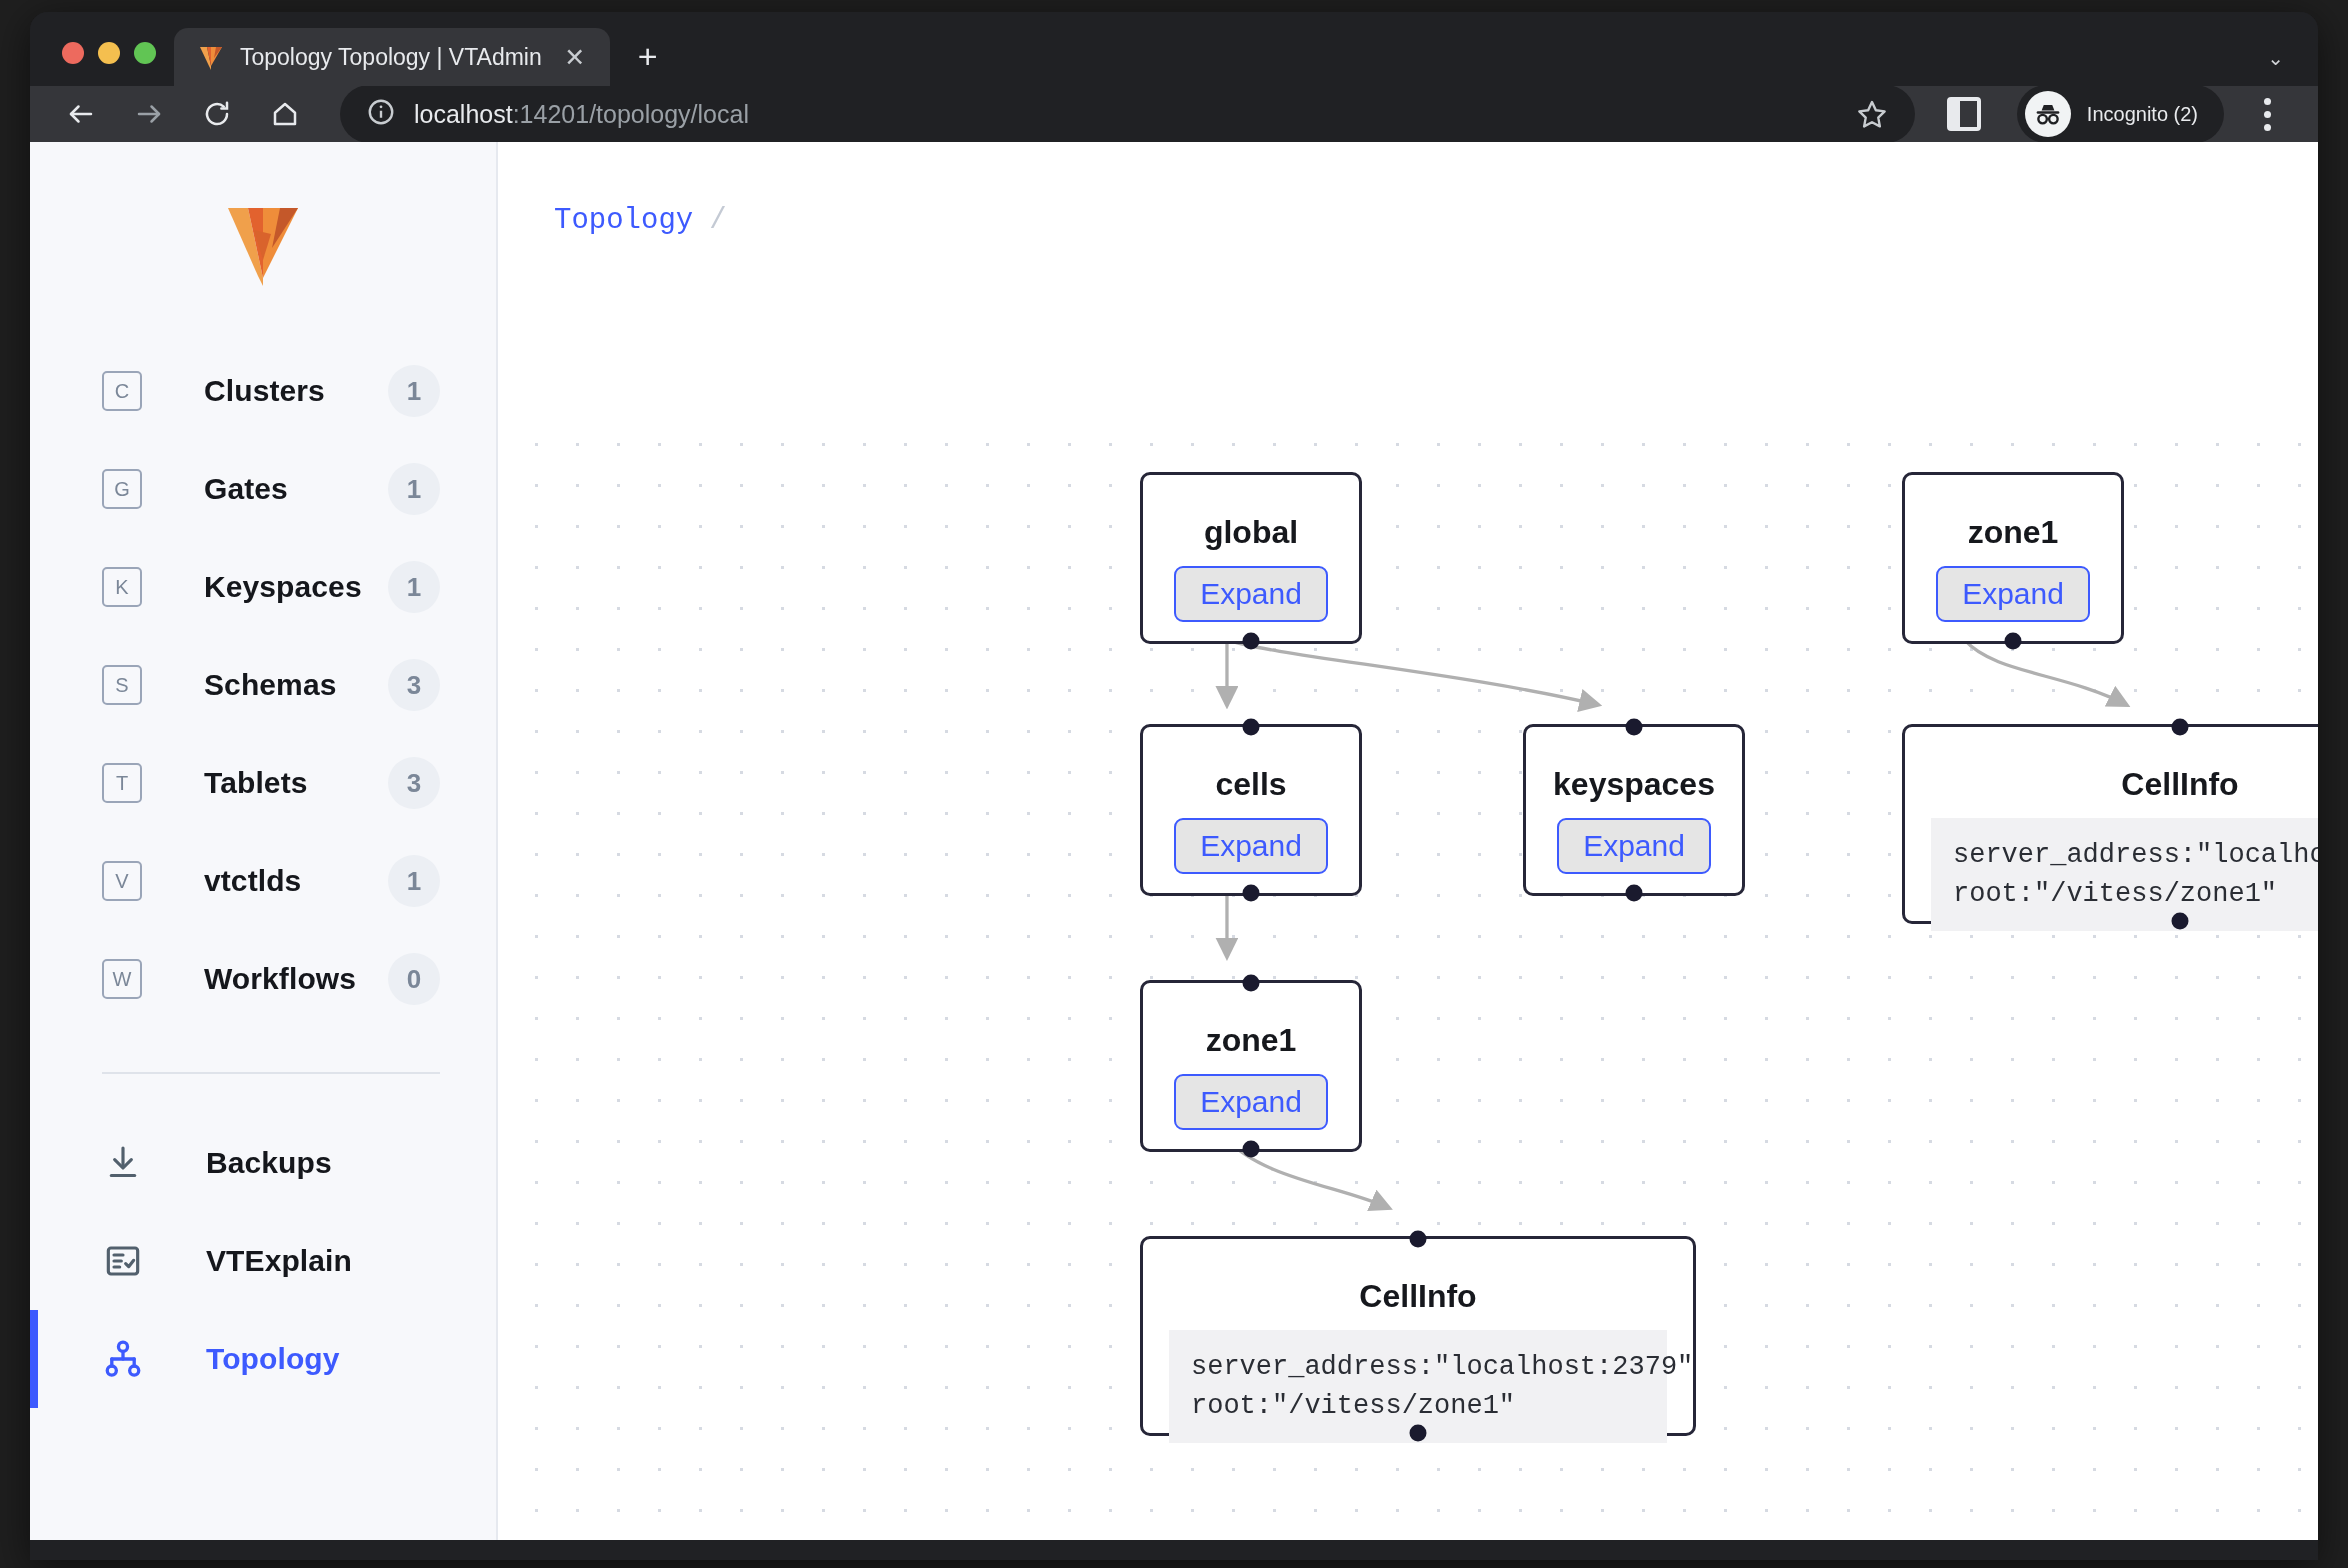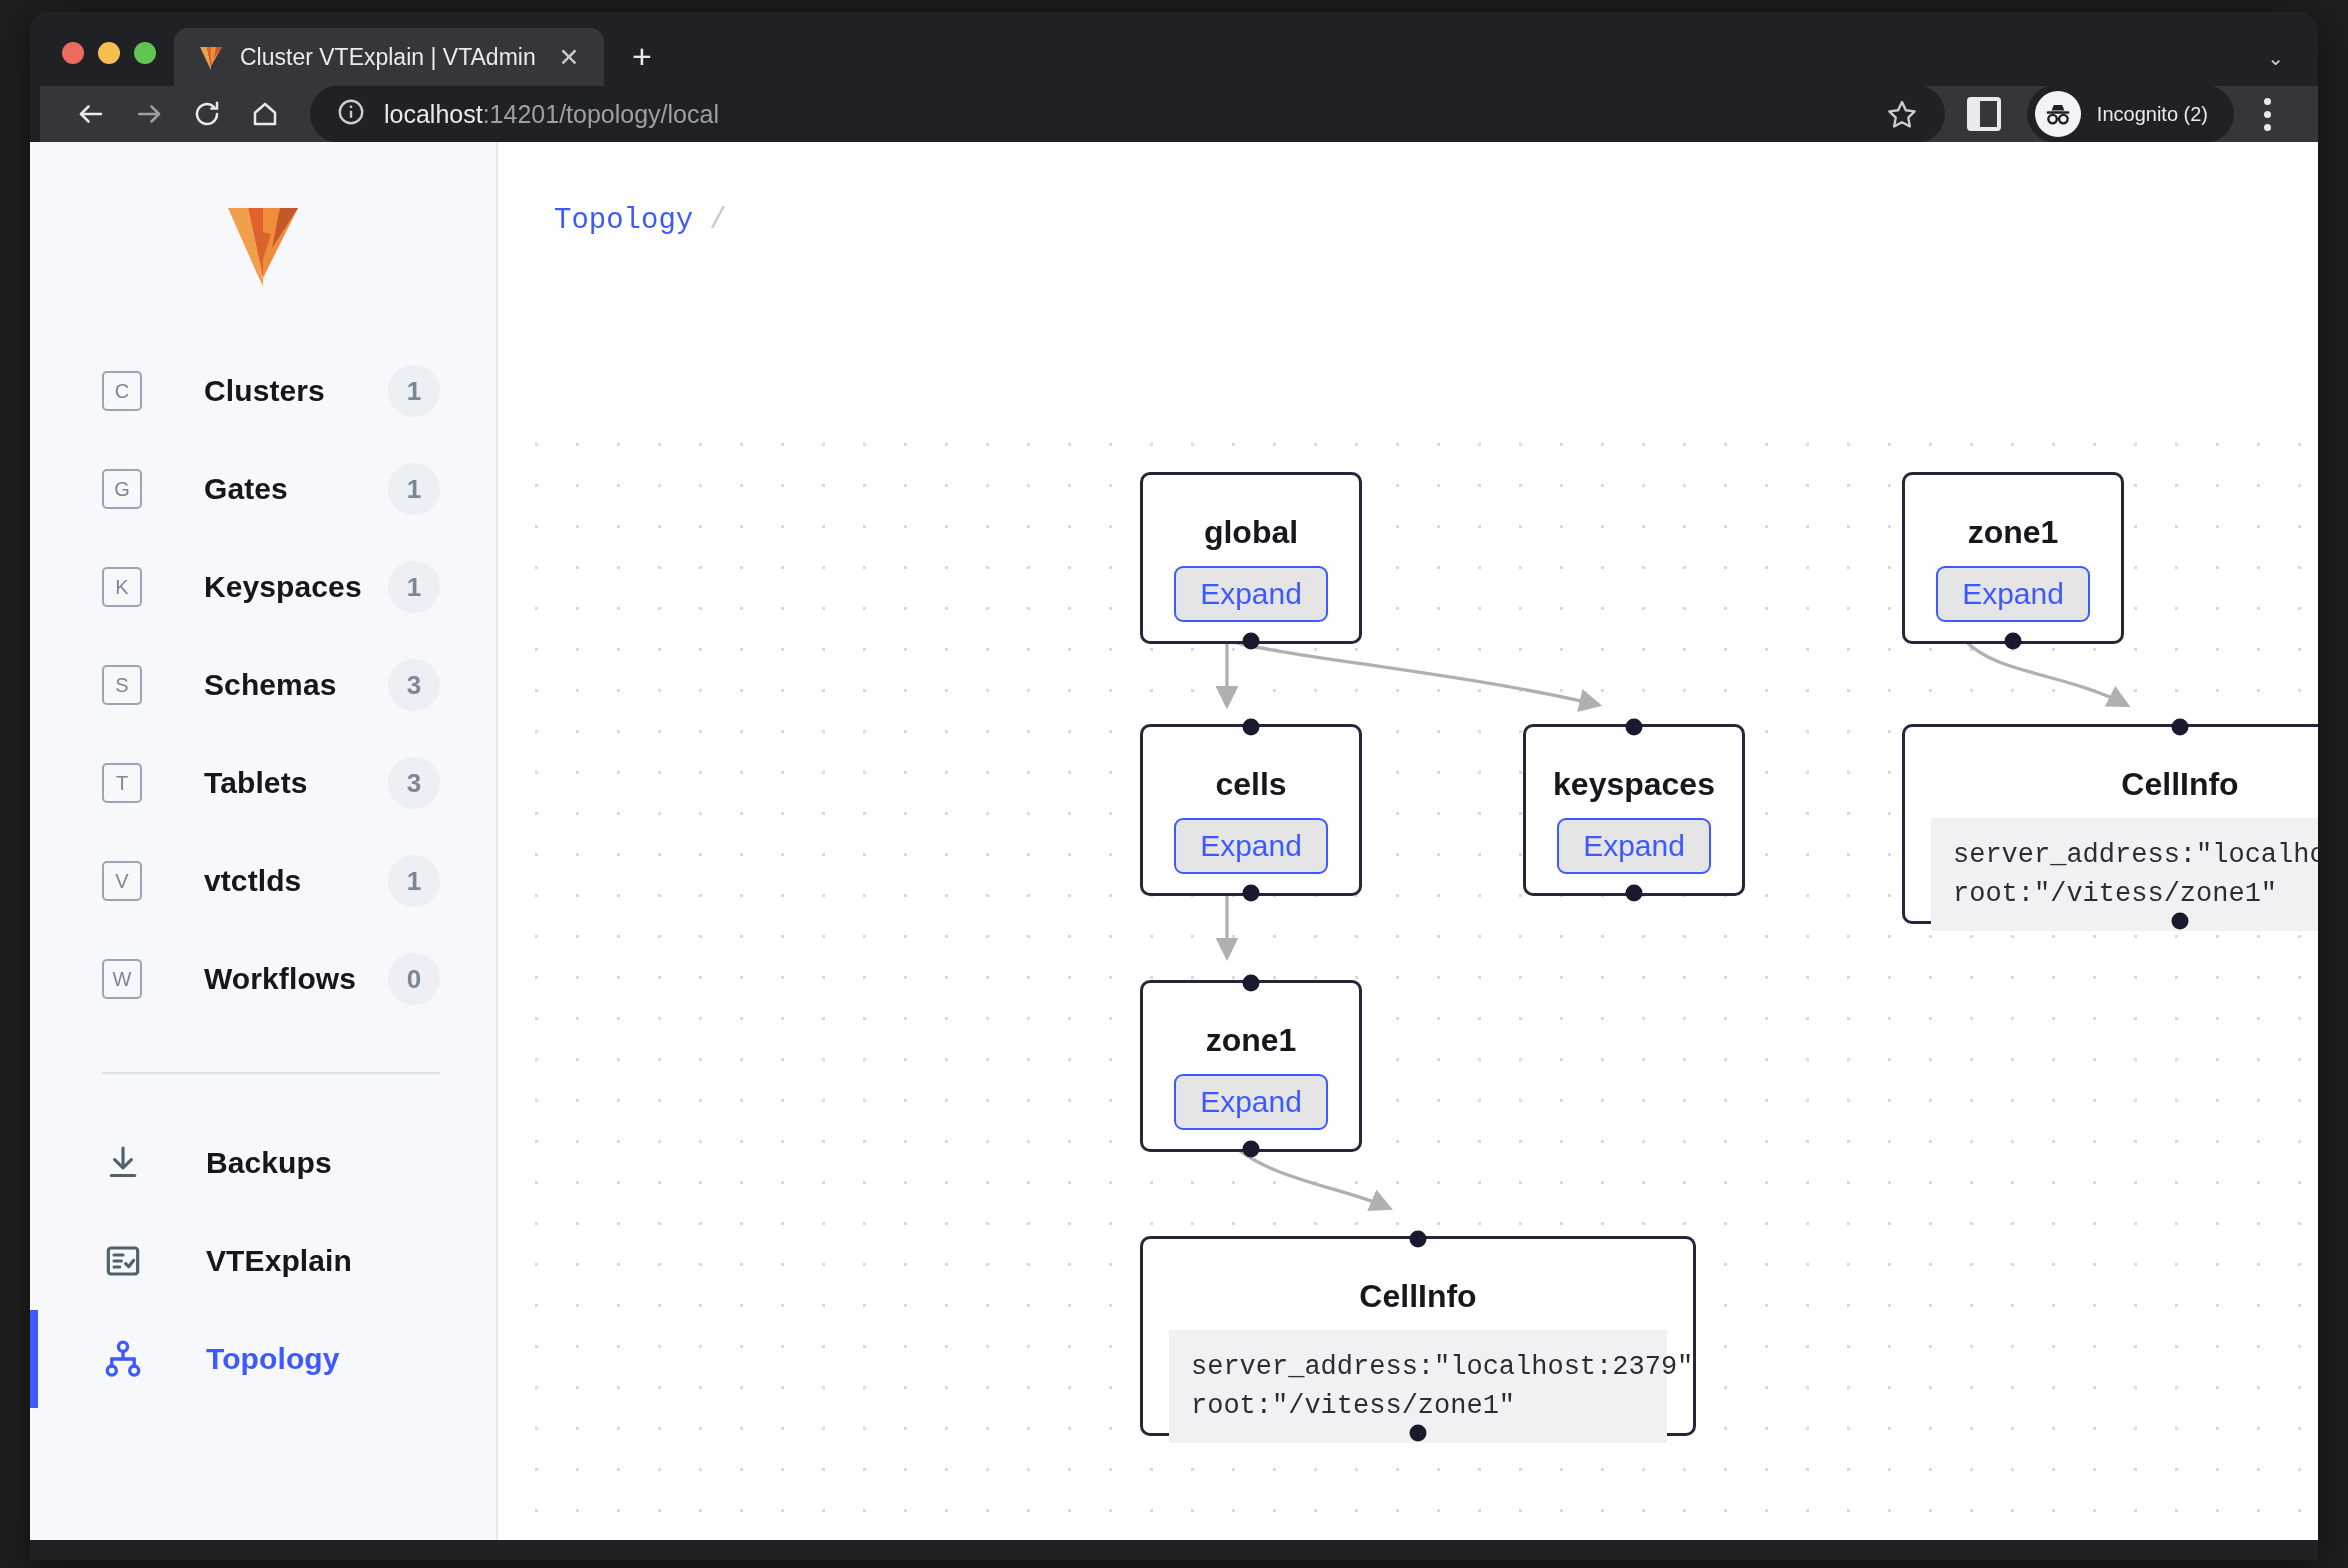--- a/index.html
+++ b/index.html
@@ -70,22 +70,21 @@
     position: absolute; right: 34px; bottom: 16px;
     color: #d2d5d9; font-size: 20px;
   }
 
   
   .toolbar {
     height: 56px;
     background: #35363a;
     display: flex; align-items: center;
     padding: 0 26px 0 22px;
-    gap: 0;
-    margin-left: 10px;
+    gap: 10px;
   }
   .tb-btn {
     width: 58px; height: 58px; flex: 0 0 auto;
     display: flex; align-items: center; justify-content: center;
     border-radius: 50%;
     color: #e8eaed;
   }
   .tb-btn svg { display: block; }
   .omnibox {
     flex: 1 1 auto;
@@ -255,21 +254,21 @@
 
     <div class="tab">
       <span class="tab-fav">
         <svg viewBox="0 0 26 26" width="26" height="26">
           <polygon points="2,3 9,3 13,22 13,26 11,22" fill="#f0a04b"></polygon>
           <polygon points="9,3 13,22 13,3" fill="#e2622e"></polygon>
           <polygon points="13,3 24,3 13,22" fill="#ef8d3a"></polygon>
           <polygon points="18,3 24,3 16,14" fill="#c4582a"></polygon>
         </svg>
       </span>
-      <span class="tab-title">Cluster VTExplain | VTAdmin</span>
+      <span class="tab-title">Topology Topology | VTAdmin</span>
       <span class="tab-close">✕</span>
     </div>
 
     <div class="newtab">+</div>
     <div class="chev-down">⌄</div>
   </div>
 
   <div class="toolbar">
     <div class="tb-btn">
       <svg width="30" height="30" viewBox="0 0 24 24" fill="none" stroke="#e8eaed" stroke-width="2" stroke-linecap="round" stroke-linejoin="round">

